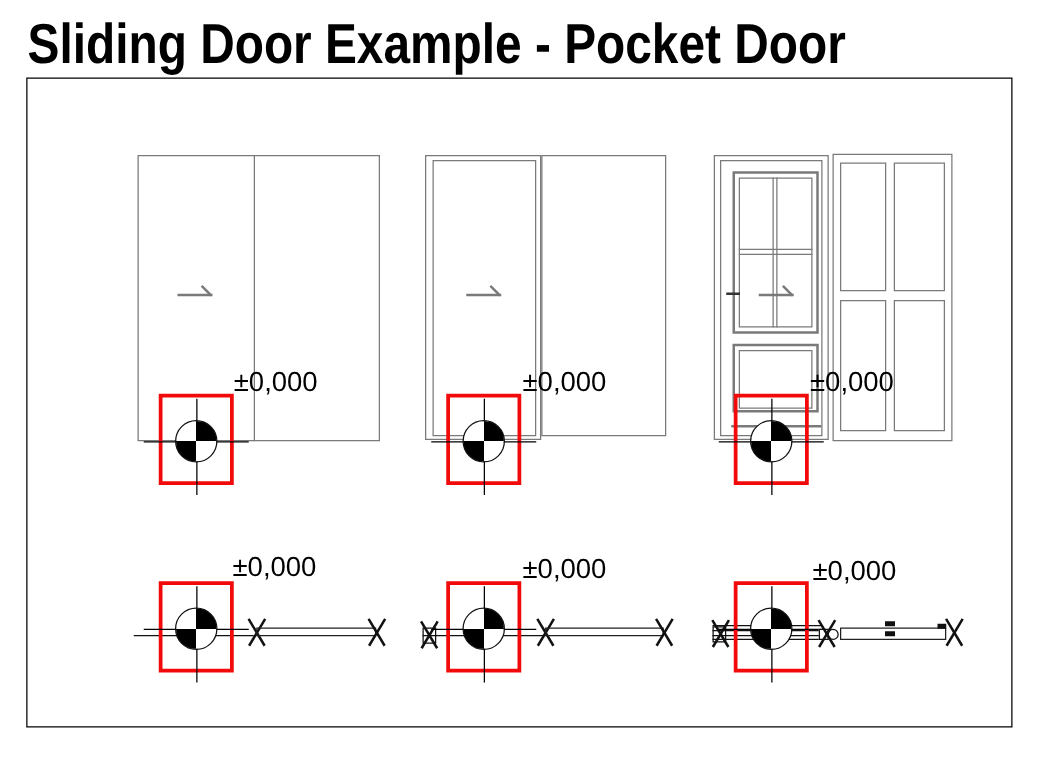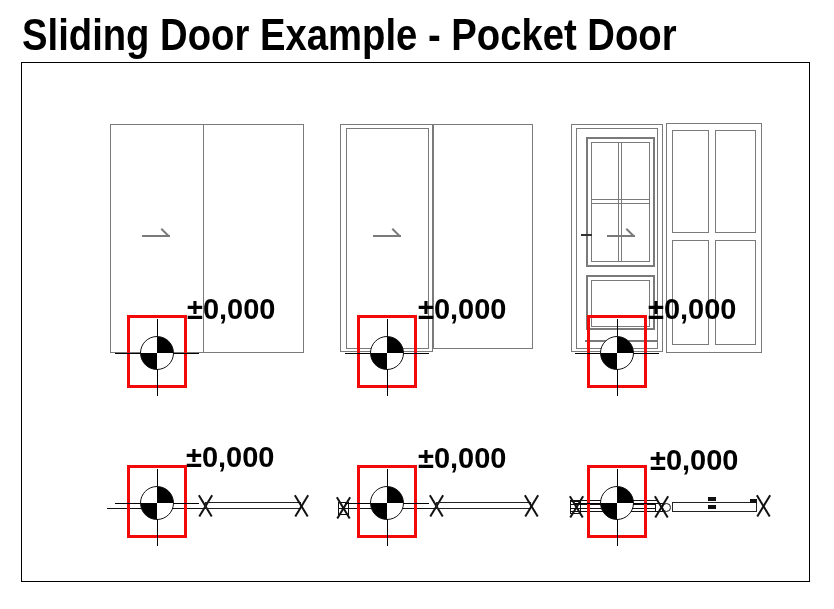--- a/index.html
+++ b/index.html
@@ -18,21 +18,21 @@
     white-space:nowrap;transform:scaleX(0.85);transform-origin:0 0;color:var(--ink);
   }
   .frame{
     position:absolute;left:21px;top:62px;width:789px;height:520px;
     border:1.5px solid var(--ink);box-sizing:border-box;
   }
   .rect{position:absolute;border:1px solid var(--line);box-sizing:border-box;background:transparent;}
   .rect.th{border-width:2px;}
   .gline{position:absolute;background:var(--line);}
   .bl{position:absolute;background:#111;height:1px;}
-  .lvl{position:absolute;font-size:29px;line-height:1;white-space:nowrap;color:var(--ink);font-weight:bold;}
+  .lvl{position:absolute;font-size:22px;line-height:1;white-space:nowrap;color:var(--ink);}
   
   .datum{position:absolute;width:0;height:0;}
   .red-box{position:absolute;left:-30px;top:-38px;width:54px;height:67px;border:3px solid var(--red);}
   .d-v{position:absolute;left:-0.5px;top:-34px;width:1px;height:77px;background:var(--ink);}
   .d-h{position:absolute;left:-42px;top:-0.5px;width:84px;height:1px;background:var(--ink);}
   .d-c{position:absolute;left:-17px;top:-17px;width:32px;height:32px;border:1px solid #111;border-radius:50%;
        background:conic-gradient(var(--ink) 0 90deg,#fff 90deg 180deg,var(--ink) 180deg 270deg,#fff 270deg 360deg);}
   
   .xmark{position:absolute;width:0;height:0;}
   .xmark i{position:absolute;width:25px;height:1.5px;background:#111;left:-12.5px;top:-0.75px;display:block;}

